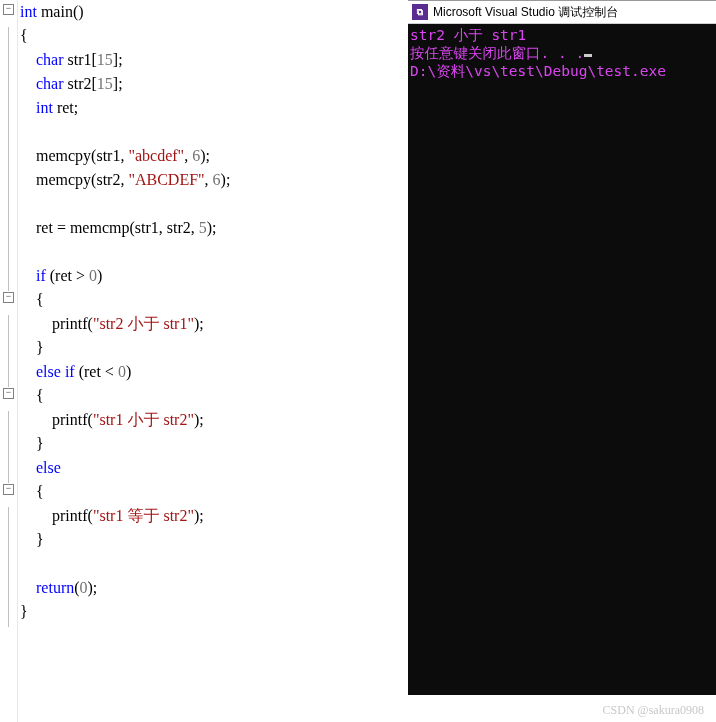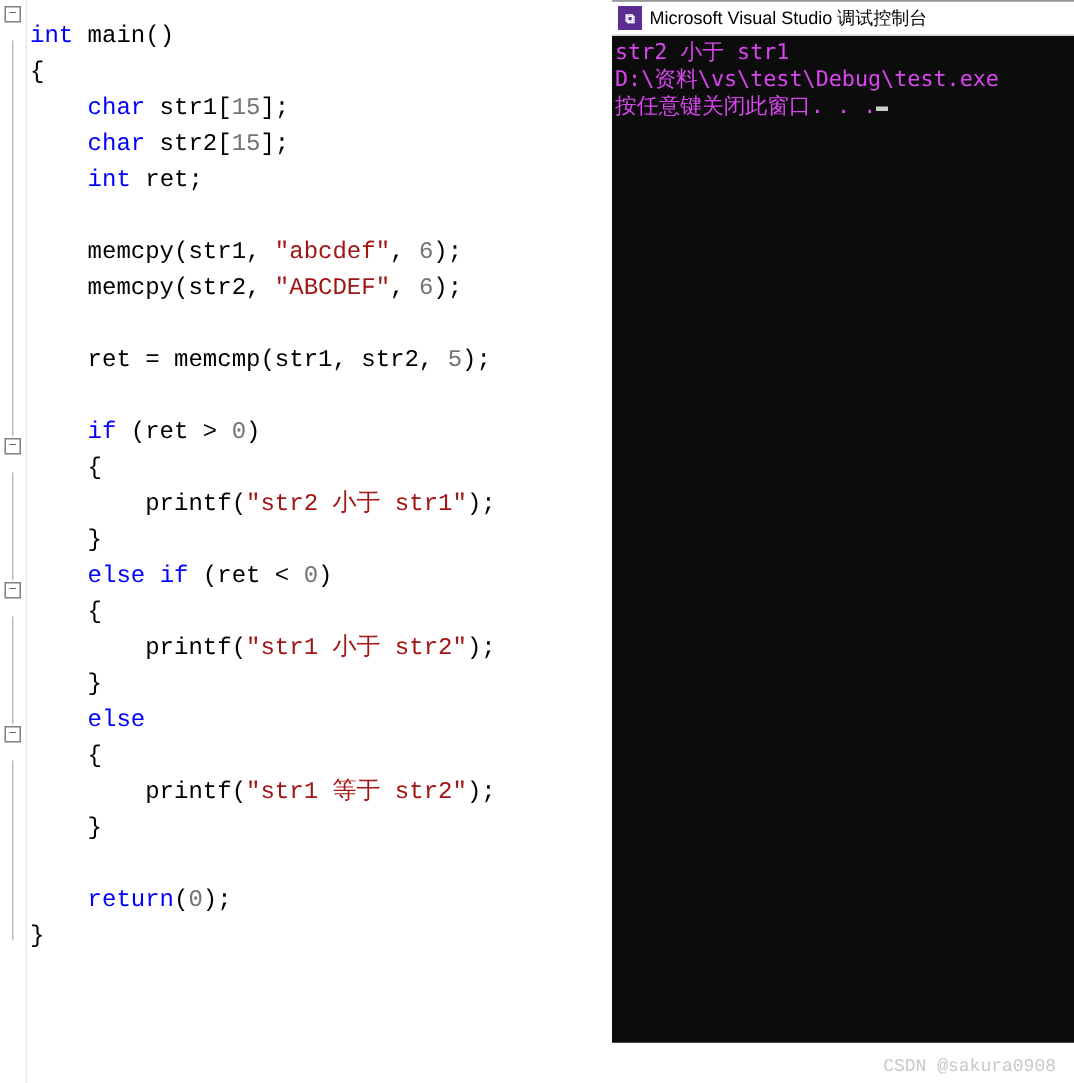--- a/index.html
+++ b/index.html
@@ -36,25 +36,26 @@
       line-height: 9px;
       text-align: center;
       color: #606060;
       cursor: pointer;
       margin-top: 1px;
       margin-bottom: 1px;
       background: #fff;
     }
     .code-area {
       flex: 1;
-      padding: 12px 2px;
+      padding: 0 2px;
       white-space: pre;
       line-height: 24px;
       font-size: 16px;
       overflow: hidden;
+      font-family: Liberation Serif, serif;
     }
     .code-line { display: block; height: 24px; }
     .kw { color: #0000ff; }
     .str { color: #a31515; }
     .num { color: #737373; }
     .txt { color: #000000; }
     .console-wrap {
       width: 308px;
       height: 695px;
       background: #000;
@@ -102,21 +103,21 @@
       width: 8px;
       height: 3px;
       background: #cccccc;
       vertical-align: baseline;
       margin-bottom: 1px;
     }
     .watermark {
       position: absolute;
       bottom: 4px;
       right: 12px;
-      font-family: Liberation Mono, monospace;
+      font-family: Liberation Serif, serif;
       font-size: 12px;
       color: #c8c8c8;
     }
   </style>
 </head>
 <body>
 
 <div class="editor">
   <div class="gutter" id="gutter">
       <div class="fold-box" style="position: relative;">−</div>
@@ -151,16 +152,16 @@
       <div style="height: 24px; width: 1px; background: rgb(192, 192, 192);"></div>
     </div>
   <div class="code-area" id="code"><span class="code-line"><span class="kw">int</span><span class="txt"> main()</span></span><span class="code-line"><span class="txt">{</span></span><span class="code-line"><span class="txt">    </span><span class="kw">char</span><span class="txt"> str1[</span><span class="num">15</span><span class="txt">];</span></span><span class="code-line"><span class="txt">    </span><span class="kw">char</span><span class="txt"> str2[</span><span class="num">15</span><span class="txt">];</span></span><span class="code-line"><span class="txt">    </span><span class="kw">int</span><span class="txt"> ret;</span></span><span class="code-line"><span class="txt"></span></span><span class="code-line"><span class="txt">    memcpy(str1, </span><span class="str">"abcdef"</span><span class="txt">, </span><span class="num">6</span><span class="txt">);</span></span><span class="code-line"><span class="txt">    memcpy(str2, </span><span class="str">"ABCDEF"</span><span class="txt">, </span><span class="num">6</span><span class="txt">);</span></span><span class="code-line"><span class="txt"></span></span><span class="code-line"><span class="txt">    ret = memcmp(str1, str2, </span><span class="num">5</span><span class="txt">);</span></span><span class="code-line"><span class="txt"></span></span><span class="code-line"><span class="txt">    </span><span class="kw">if</span><span class="txt"> (ret &gt; </span><span class="num">0</span><span class="txt">)</span></span><span class="code-line"><span class="txt">    {</span></span><span class="code-line"><span class="txt">        printf(</span><span class="str">"str2 小于 str1"</span><span class="txt">);</span></span><span class="code-line"><span class="txt">    }</span></span><span class="code-line"><span class="txt">    </span><span class="kw">else</span><span class="txt"> </span><span class="kw">if</span><span class="txt"> (ret &lt; </span><span class="num">0</span><span class="txt">)</span></span><span class="code-line"><span class="txt">    {</span></span><span class="code-line"><span class="txt">        printf(</span><span class="str">"str1 小于 str2"</span><span class="txt">);</span></span><span class="code-line"><span class="txt">    }</span></span><span class="code-line"><span class="txt">    </span><span class="kw">else</span></span><span class="code-line"><span class="txt">    {</span></span><span class="code-line"><span class="txt">        printf(</span><span class="str">"str1 等于 str2"</span><span class="txt">);</span></span><span class="code-line"><span class="txt">    }</span></span><span class="code-line"><span class="txt"></span></span><span class="code-line"><span class="txt">    </span><span class="kw">return</span><span class="txt">(</span><span class="num">0</span><span class="txt">);</span></span><span class="code-line"><span class="txt">}</span></span></div>
 </div>
 
 <div class="console-wrap">
   <div class="titlebar">
     <div class="vs-icon">⧉</div>
     <span>Microsoft Visual Studio 调试控制台</span>
   </div>
-  <div class="console-body" id="console-body"><div>str2 小于 str1</div><div>D:\资料\vs\test\Debug\test.exe</div><div>按任意键关闭此窗口. . .<span class="cursor"></span></div></div>
+  <div class="console-body" id="console-body"><div>str2 小于 str1</div><div>按任意键关闭此窗口. . .<span class="cursor"></span></div><div>D:\资料\vs\test\Debug\test.exe</div></div>
 </div>
 
 <div class="watermark">CSDN @sakura0908</div>
 
 </body></html>

